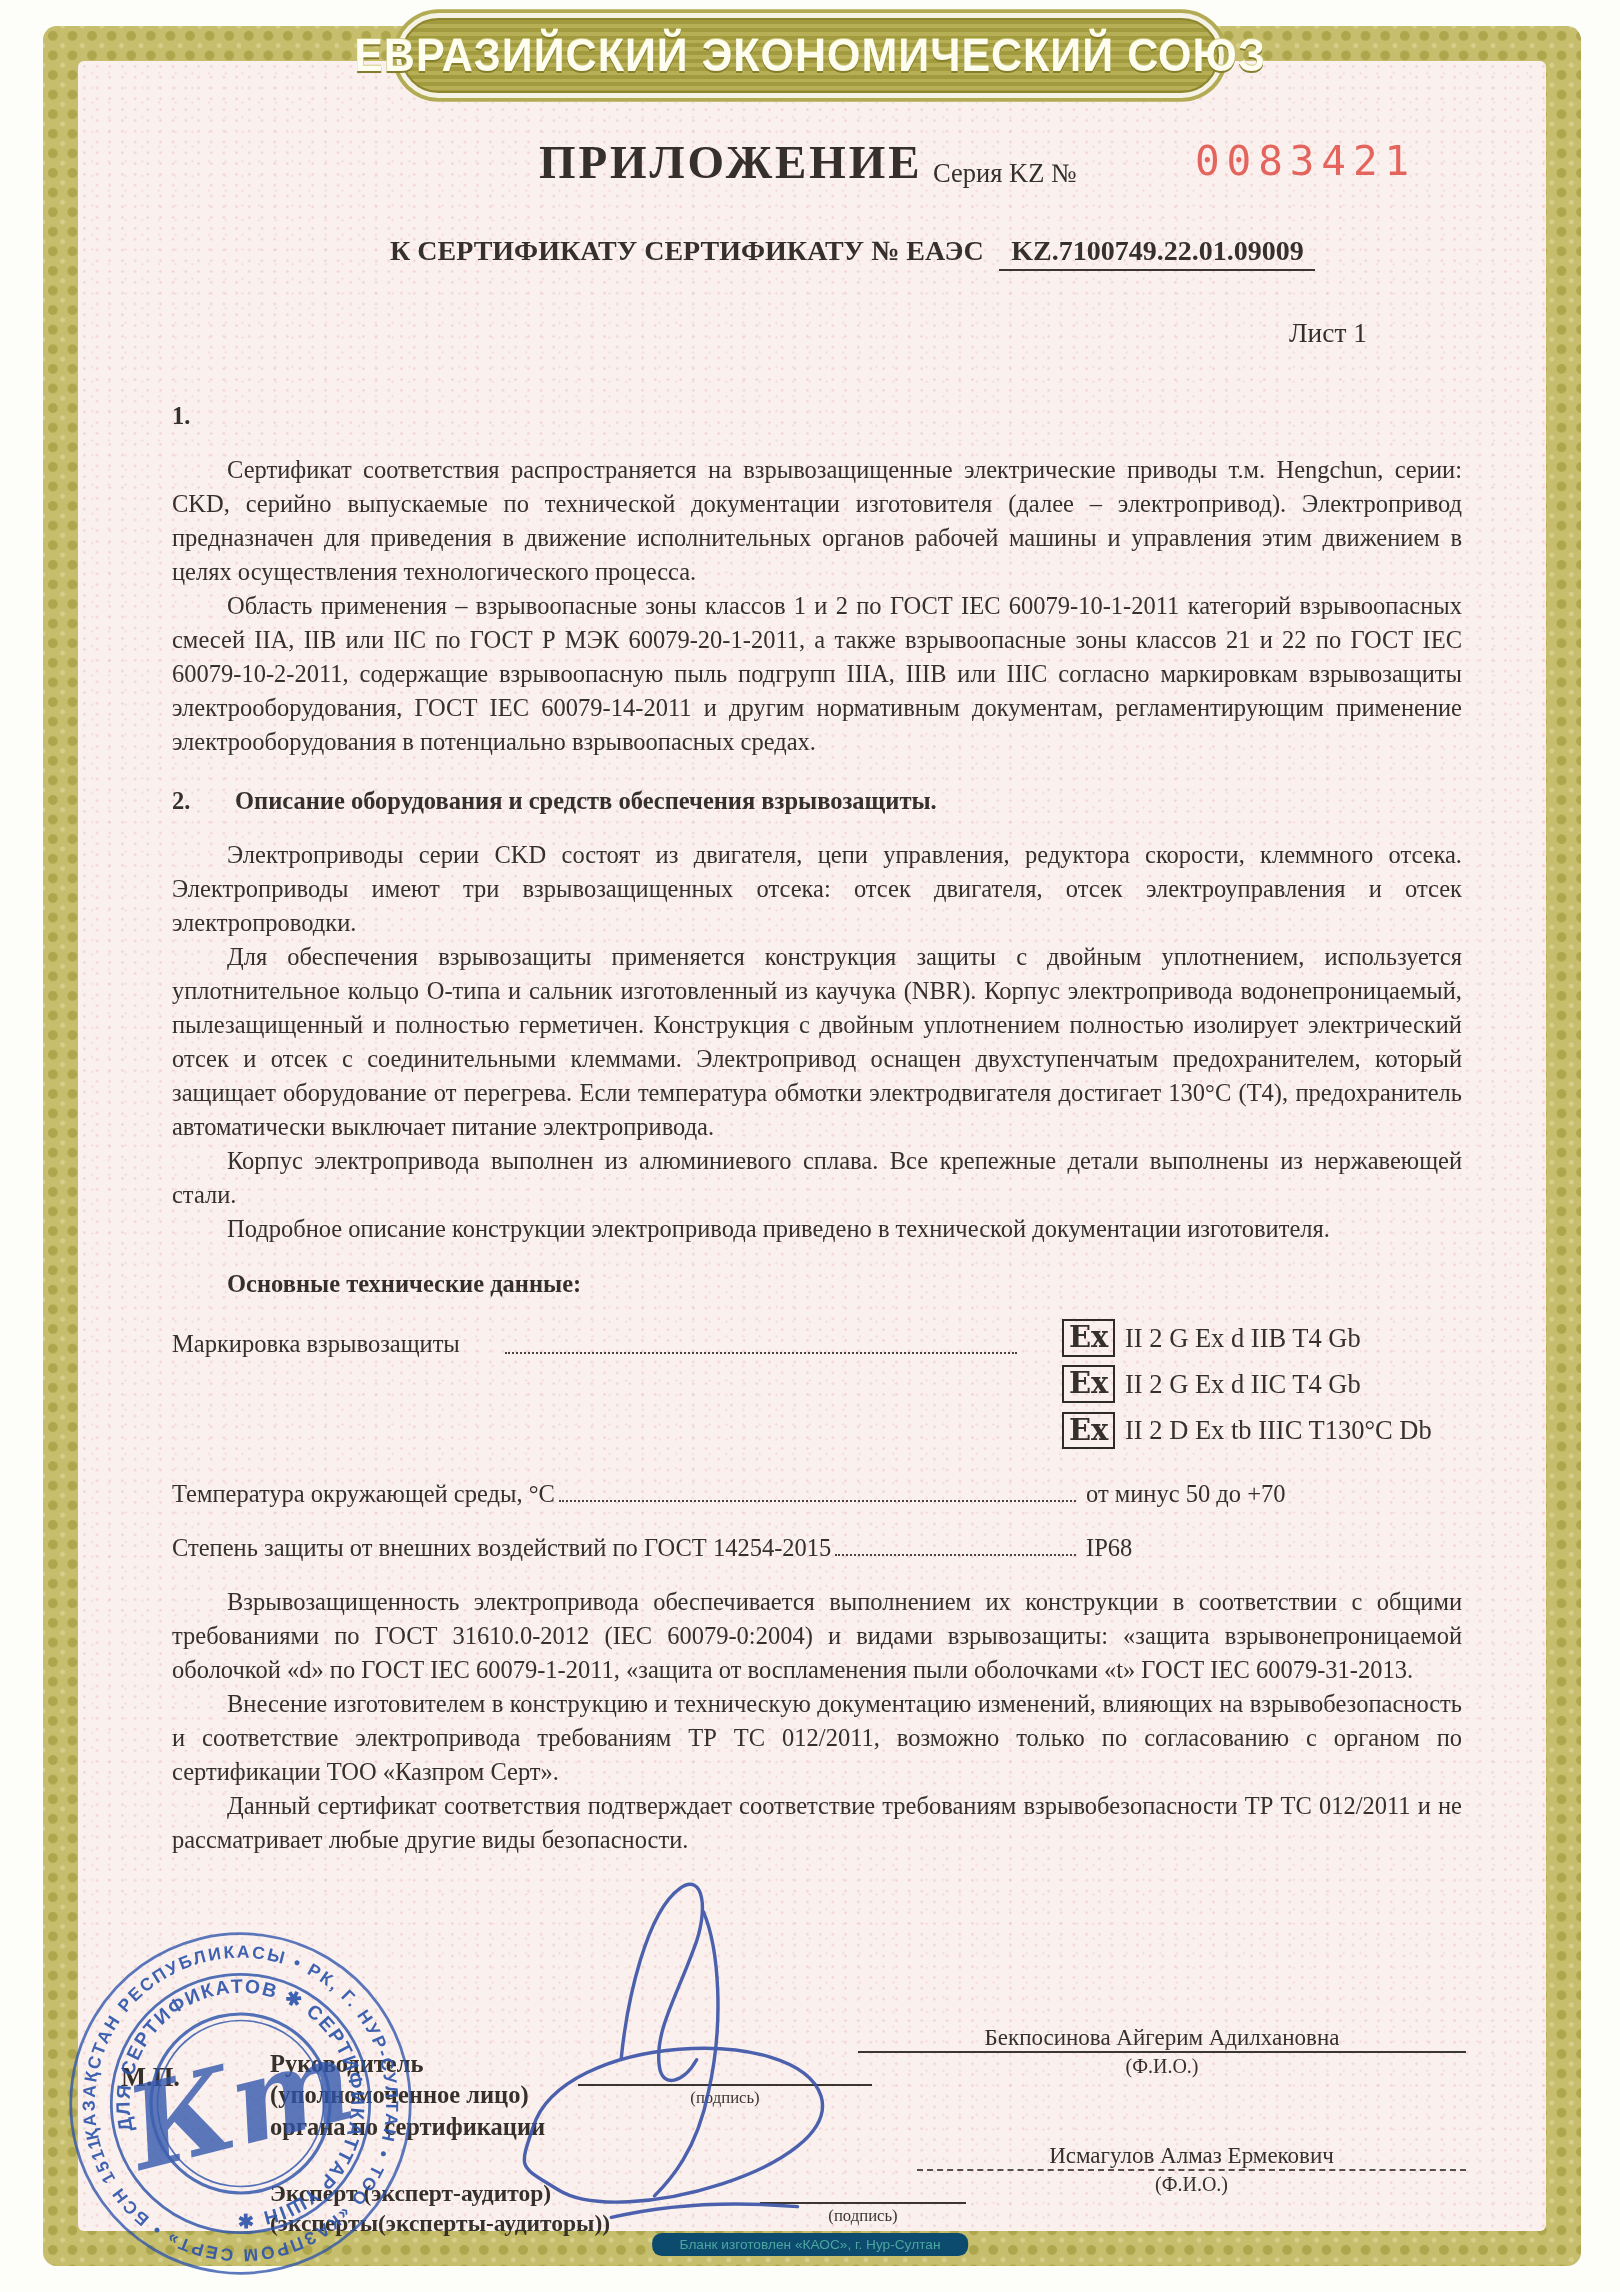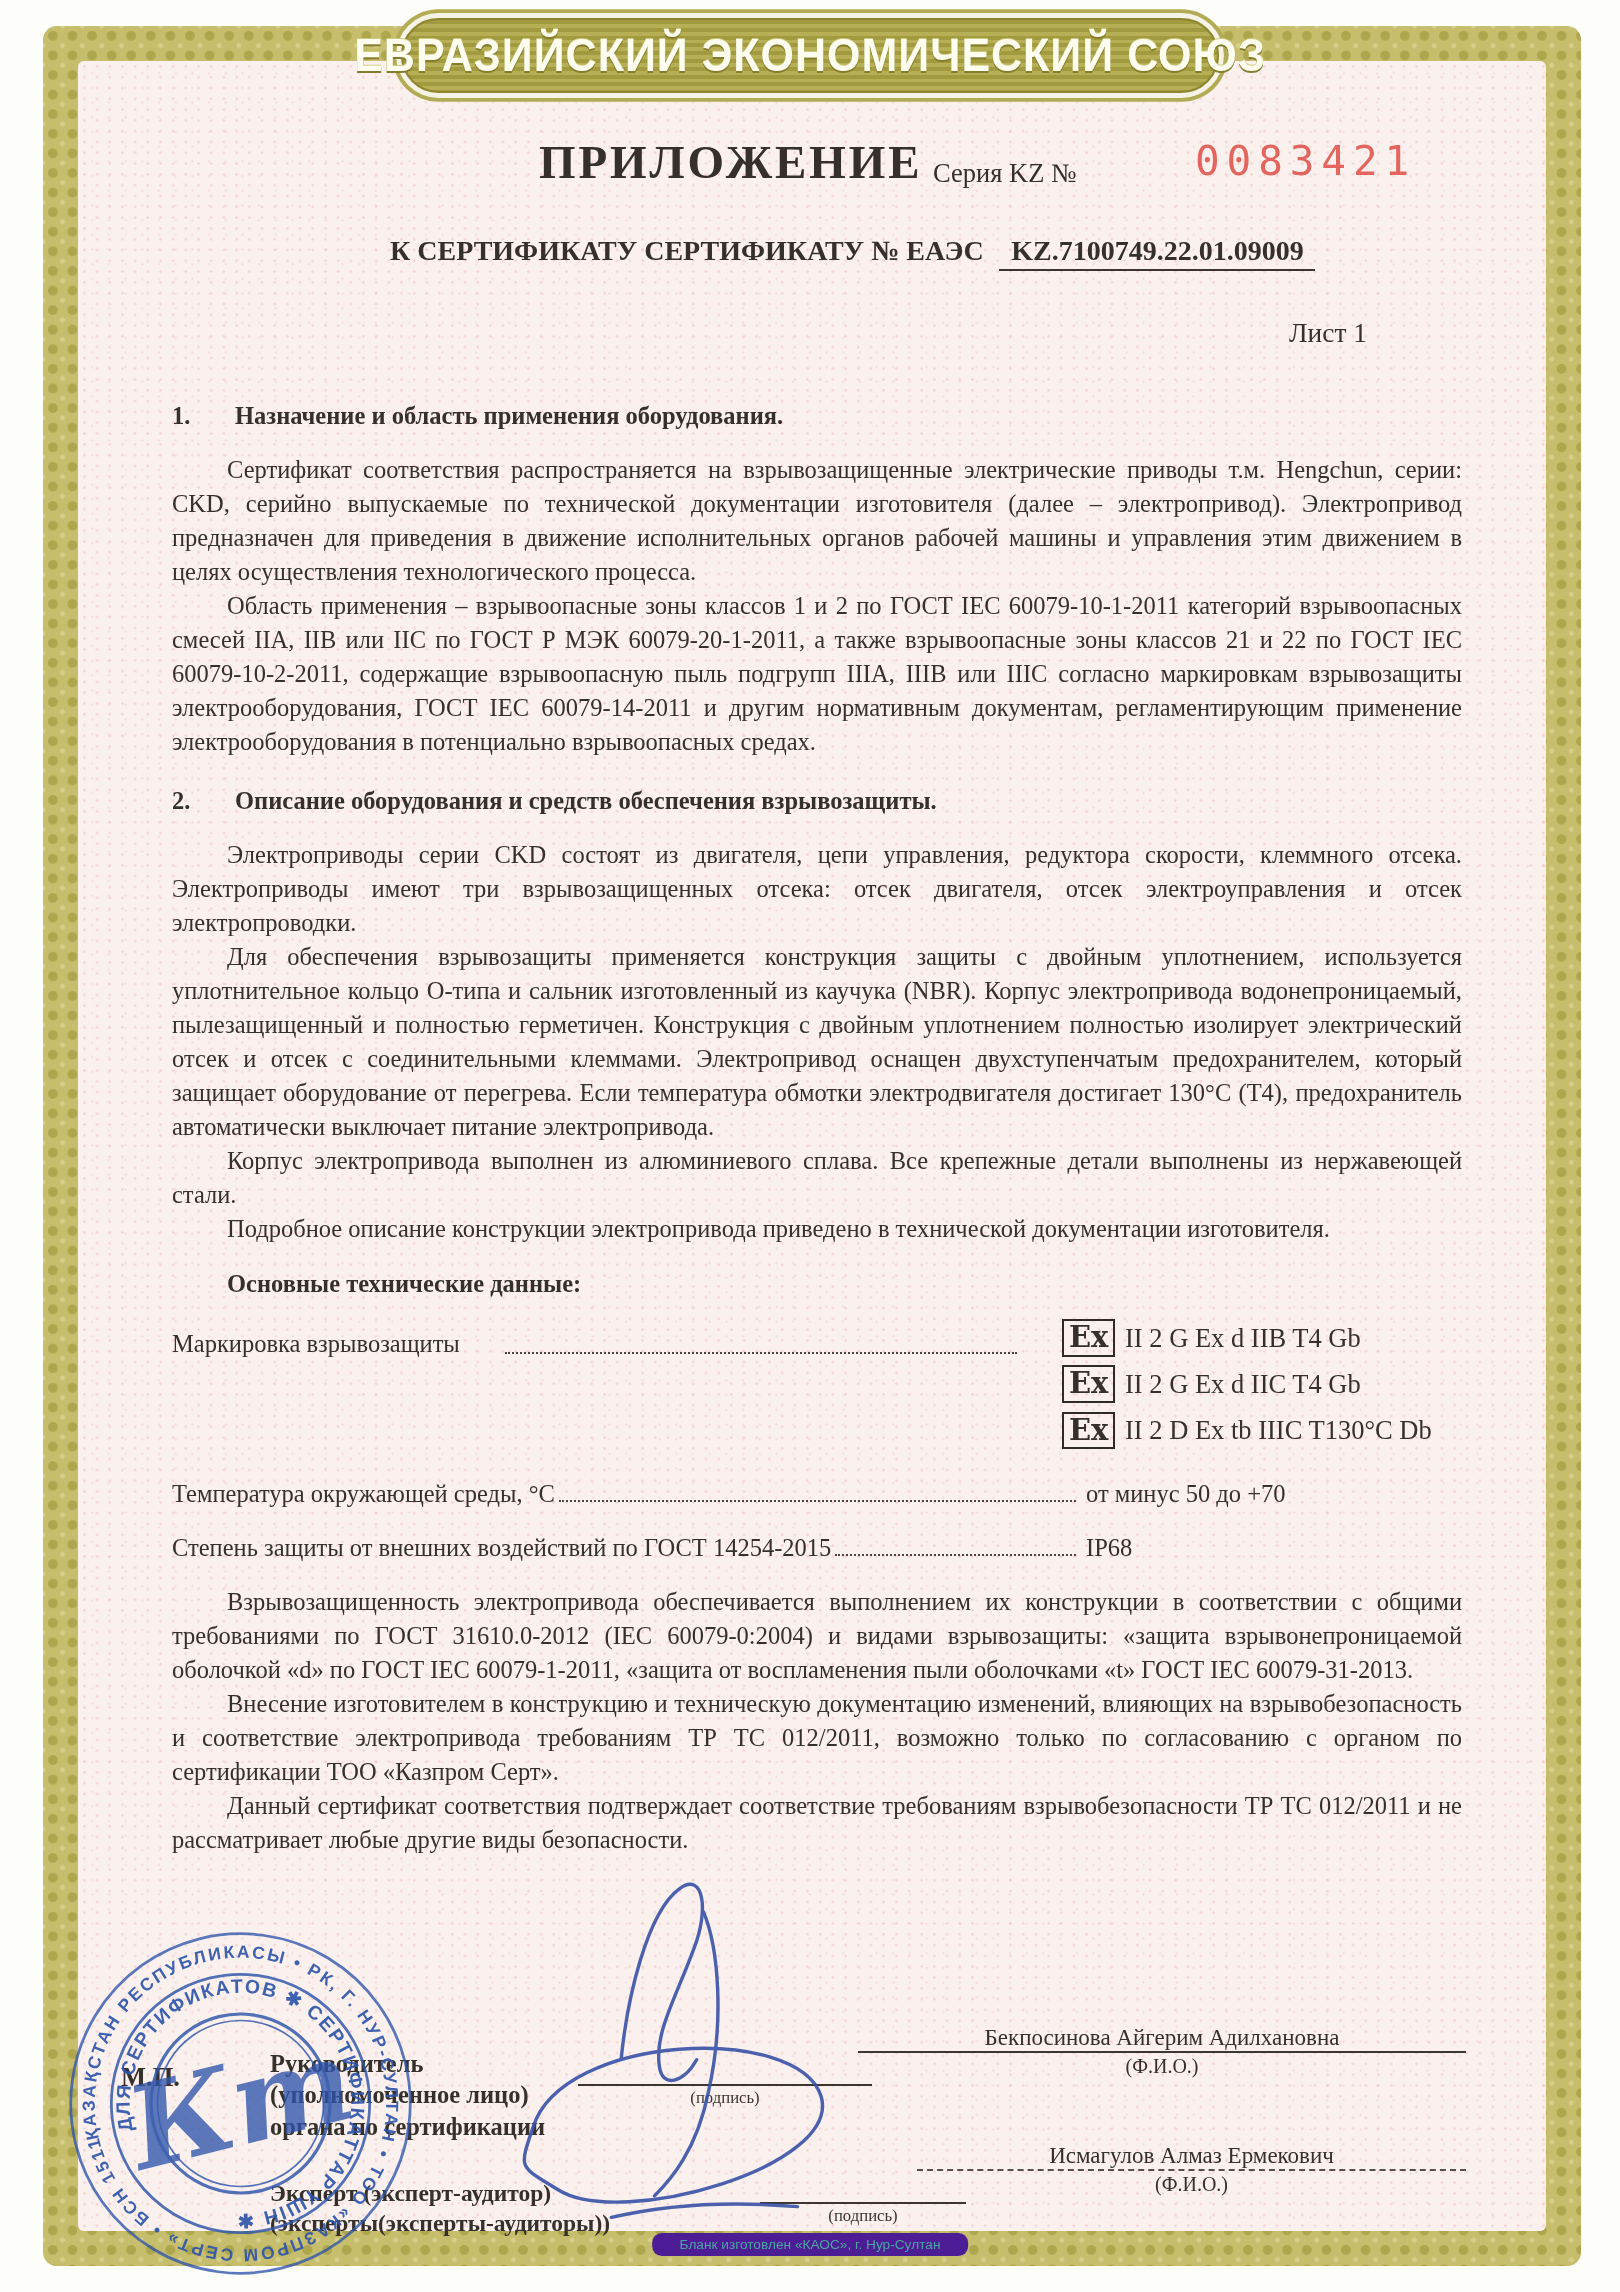--- a/index.html
+++ b/index.html
@@ -69,21 +69,21 @@
   .fio1{left:686px;top:41px;width:608px;}
   .fio2{left:745px;top:159px;width:549px;}
   .fio-name{font-size:23px;padding-bottom:0;border-bottom:2px solid #3b362f;}
   .fio2 .fio-name{border-bottom:2.9px dashed #55504a;}
   .fio-cap{font-size:20px;margin-top:2.9px;}
   .stamp{position:absolute;left:-116px;top:-65px;width:369px;height:369px;z-index:4;
          transform:rotate(-14deg);opacity:.92;}
   .autograph{position:absolute;left:300px;top:-129px;width:461px;height:431px;z-index:4;opacity:.9;}
   
   .footer{position:absolute;left:50%;bottom:37px;transform:translateX(-50%);z-index:6;
-          background:#4c1d95;border-radius:9.8px;padding:3.9px 27.4px;white-space:nowrap;
+          background:#0c4a6e;border-radius:9.8px;padding:3.9px 27.4px;white-space:nowrap;
           font-family:"Liberation Sans",sans-serif;font-size:13.7px;color:#4aa6a0;}
 </style>
 </head>
 <body>
 
 <div class="page">
 
   <div class="frame">
     <div class="paper">
 
@@ -93,21 +93,20 @@
       <div class="h-sub">
         <span>К СЕРТИФИКАТУ СЕРТИФИКАТУ № ЕАЭС</span>
         <span class="h-certnum">KZ.7100749.22.01.09009</span>
       </div>
       <div class="h-sheet">Лист 1</div>
 
       <div class="content">
 
         <div class="sec-head">
           <span class="sec-num">1.</span>
-          <span>Назначение и область применения оборудования.</span>
         </div>
         <p class="para">Сертификат соответствия распространяется на взрывозащищенные электрические приводы т.м. Hengchun, серии: CKD, серийно выпускаемые по технической документации изготовителя (далее – электропривод). Электропривод предназначен для приведения в движение исполнительных органов рабочей машины и управления этим движением в целях осуществления технологического процесса.</p>
         <p class="para">Область применения – взрывоопасные зоны классов 1 и 2 по ГОСТ IEC 60079-10-1-2011 категорий взрывоопасных смесей IIA, IIB или IIC по ГОСТ Р МЭК 60079-20-1-2011, а также взрывоопасные зоны классов 21 и 22 по ГОСТ IEC 60079-10-2-2011, содержащие взрывоопасную пыль подгрупп IIIA, IIIB или IIIC согласно маркировкам взрывозащиты электрооборудования, ГОСТ IEC 60079-14-2011 и другим нормативным документам, регламентирующим применение электрооборудования в потенциально взрывоопасных средах.</p>
 
         <div class="sec-head" style="margin-top:25.5px;">
           <span class="sec-num">2.</span>
           <span>Описание оборудования и средств обеспечения взрывозащиты.</span>
         </div>
         <p class="para">Электроприводы серии CKD состоят из двигателя, цепи управления, редуктора скорости, клеммного отсека. Электроприводы имеют три взрывозащищенных отсека: отсек двигателя, отсек электроуправления и отсек электропроводки.</p>
         <p class="para">Для обеспечения взрывозащиты применяется конструкция защиты с двойным уплотнением, используется уплотнительное кольцо О-типа и сальник изготовленный из каучука (NBR). Корпус электропривода водонепроницаемый, пылезащищенный и полностью герметичен. Конструкция с двойным уплотнением полностью изолирует электрический отсек и отсек с соединительными клеммами. Электропривод оснащен двухступенчатым предохранителем, который защищает оборудование от перегрева. Если температура обмотки электродвигателя достигает 130°С (Т4), предохранитель автоматически выключает питание электропривода.</p>

